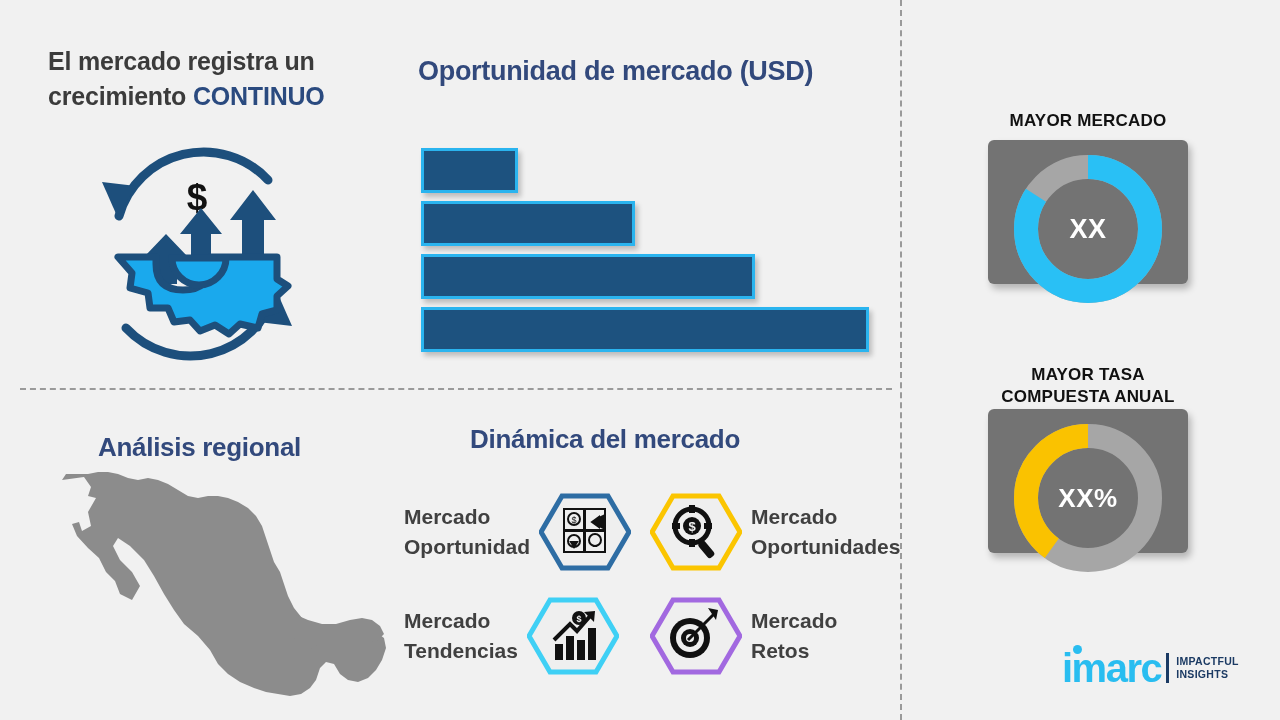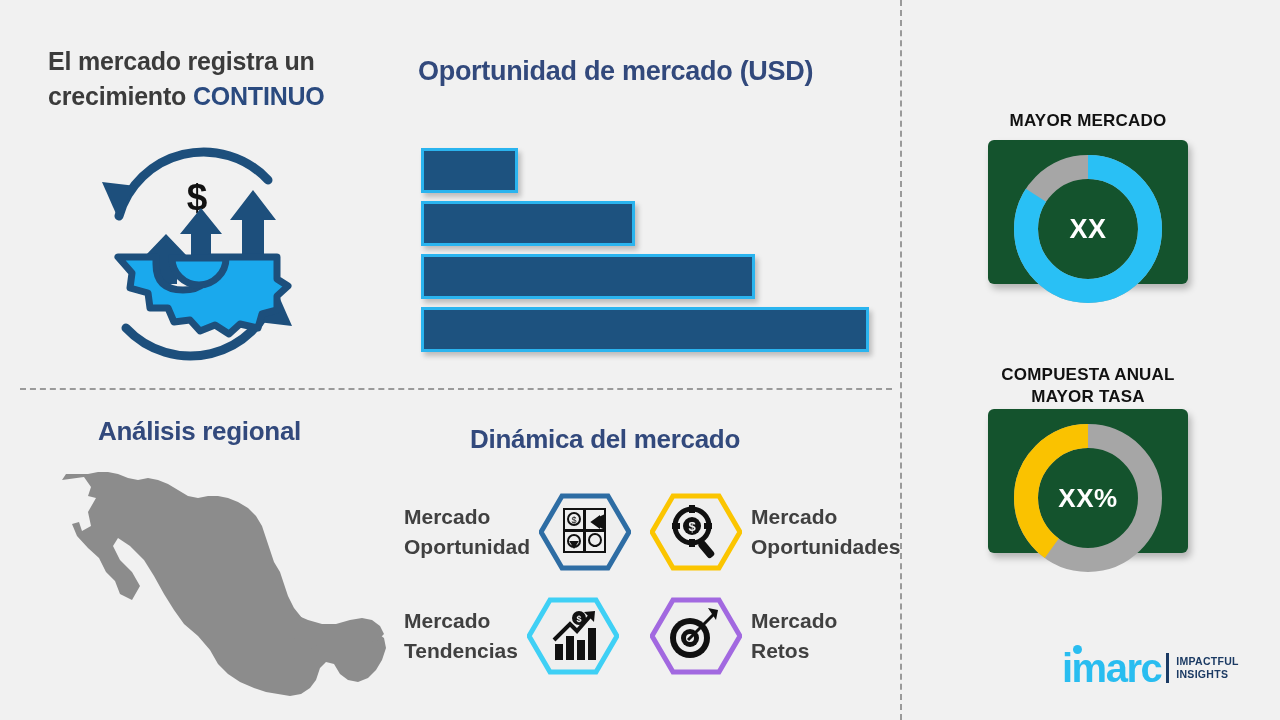--- a/index.html
+++ b/index.html
@@ -90,21 +90,21 @@
   }
 
   
   .section-title {
     position: absolute;
     font-size: 26px;
     font-weight: bold;
     color: #32497c;
     letter-spacing: -0.3px;
   }
-  #regional-title { left: 98px; top: 416px; }
+  #regional-title { left: 98px; top: 432px; }
   #dynamics-title { left: 470px; top: 424px; }
 
   .map-wrap {
     position: absolute;
     left: 58px;
     top: 468px;
     width: 330px;
     height: 235px;
   }
 
@@ -138,21 +138,21 @@
     font-size: 17px;
     font-weight: bold;
     color: #111111;
     line-height: 1.32;
     letter-spacing: 0.2px;
   }
   .donut-card {
     position: absolute;
     width: 200px;
     height: 144px;
-    background: #14532d;
+    background: #737373;
     border-radius: 6px;
     box-shadow: 3px 5px 7px rgba(0,0,0,0.25);
   }
   .donut-card svg { display: block; }
   .donut-value {
     position: absolute;
     left: 0; top: 0;
     width: 200px; height: 178px;
     display: flex;
     align-items: center;
@@ -362,22 +362,22 @@
   </div>
   <div class="donut-card" style="left:988px; top:140px;">
     <svg width="200" height="178" viewBox="0 0 200 178">
       <circle cx="100" cy="89" r="62" fill="none" stroke="#a6a6a6" stroke-width="24"></circle>
       <circle cx="100" cy="89" r="62" fill="none" stroke="#29c0f5" stroke-width="24" stroke-dasharray="327.22829079791285 389.55748904513433" stroke-dashoffset="0" transform="rotate(-90 100 89)"></circle>
     </svg>
     <div class="donut-value" style="font-size:27px;">XX</div>
   </div>
 
   <div class="donut-heading" style="left:948px; top:364px;">
+    <div>MAYOR TASA</div>
     <div>COMPUESTA ANUAL</div>
-    <div>MAYOR TASA</div>
   </div>
   <div class="donut-card" style="left:988px; top:409px;">
     <svg width="200" height="178" viewBox="0 0 200 178">
       <circle cx="100" cy="89" r="62" fill="none" stroke="#a6a6a6" stroke-width="24"></circle>
       <circle cx="100" cy="89" r="62" fill="none" stroke="#fac200" stroke-width="24" stroke-dasharray="155.82299561805374 389.55748904513433" stroke-dashoffset="0" transform="rotate(-90 100 89) scale(1,-1) translate(0,-178)"></circle>
     </svg>
     <div class="donut-value" style="font-size:26px;">XX%</div>
   </div>
 
   <div class="logo">

